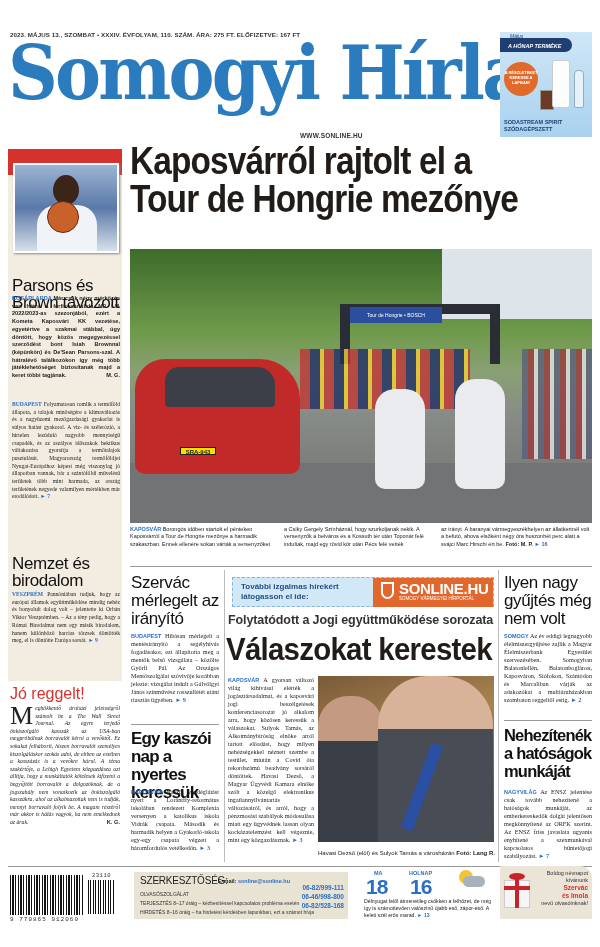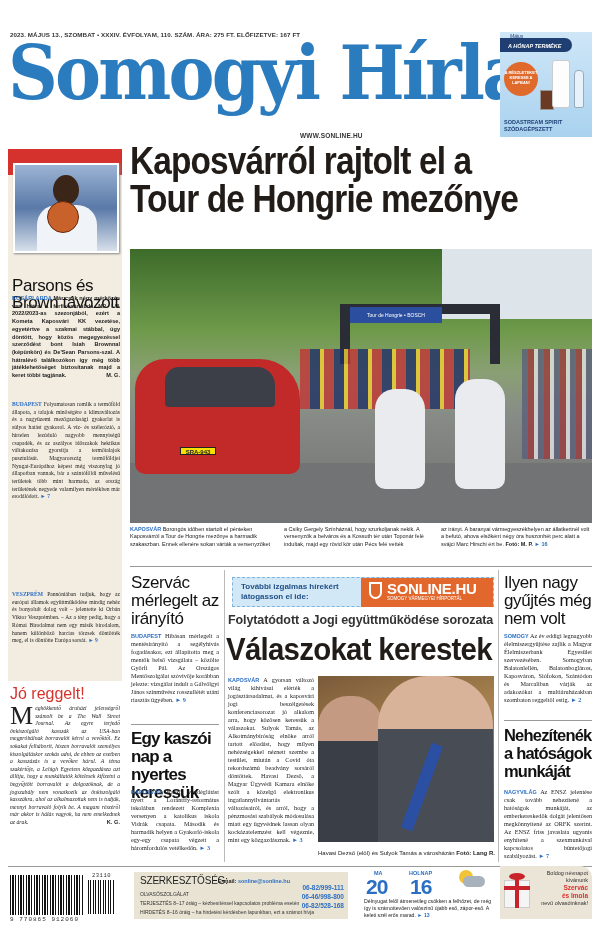--- a/index.html
+++ b/index.html
@@ -45,21 +45,21 @@
   .road { position: absolute; left: 0; bottom: 0; width: 100%; height: 60px; background: #727374; }
   .crowd { position: absolute; right: 0; top: 100px; width: 70px; height: 110px; background: repeating-linear-gradient(90deg,#5a5f7a 0 6px,#9b3a3a 6px 12px,#e2e2e2 12px 16px); opacity: 0.8; }
   .riders { position: absolute; left: 170px; top: 100px; width: 170px; height: 60px; background: repeating-linear-gradient(90deg,#c13535 0 10px,#1f2f66 10px 20px,#f1d030 20px 24px); opacity: 0.8; }
   .caption-col { position: absolute; top: 526px; width: 148px; font-size: 5.5px; line-height: 7.3px; color: #222; }
   .mid-h { position: absolute; font-size: 17px; line-height: 18px; color: #111; letter-spacing: -0.4px; }
   .mid-h.bold { font-weight: bold; letter-spacing: -0.8px; }
   .body-serif { position: absolute; font-family: "Liberation Serif", serif; font-size: 6.2px; line-height: 8px; color: #222; text-align: justify; }
 
   .promo { left: 232px; top: 577px; width: 262px; height: 30px; background: #d3e8f6; border: 1px dashed #7fb4dc; }
   .promo-text { position: absolute; left: 8px; top: 4px; width: 110px; font-size: 8px; font-weight: bold; color: #1f4f86; line-height: 10px; }
-  .promo-orange { position: absolute; right: 0; top: 0; width: 132px; height: 29px; background: #e2672d; color: #fff; }
+  .promo-orange { position: absolute; right: 0; top: 0; width: 120px; height: 29px; background: #e2672d; color: #fff; }
   .promo-shield { position: absolute; left: 8px; top: 4px; width: 13px; height: 17px; border: 2px solid #fff; border-radius: 0 0 7px 7px; }
   .promo-site { position: absolute; left: 26px; top: 2px; font-size: 15px; font-weight: bold; letter-spacing: -0.3px; }
   .promo-sub { position: absolute; left: 26px; top: 18px; font-size: 4.5px; line-height: 5px; }
   .overline { left: 228px; top: 613px; font-size: 12.5px; font-weight: bold; color: #333; white-space: nowrap; letter-spacing: -0.1px; }
   .center-h { left: 226px; top: 631px; font-size: 32px; font-weight: bold; color: #221c18; letter-spacing: -0.8px; white-space: nowrap; transform: scaleX(0.92); transform-origin: left top; }
   .center-photo { left: 318px; top: 676px; width: 176px; height: 166px; background: linear-gradient(160deg,#7a5a3a 0%,#a8834f 40%,#5c4530 100%); overflow: hidden; }
   .man1 { position: absolute; left: 0; top: 20px; width: 65px; height: 150px; border-radius: 30px 30px 0 0; background: linear-gradient(180deg,#c49a82 0 30%,#3a3e46 30% 100%); }
   .man2 { position: absolute; left: 60px; top: 0; width: 115px; height: 166px; border-radius: 50px 50px 0 0; background: linear-gradient(180deg,#d9b29a 0 32%,#484c55 32% 100%); }
   .tie { position: absolute; left: 98px; top: 66px; width: 12px; height: 90px; background: #2a4fa3; transform: rotate(20deg); }
   .photo-caption { left: 318px; top: 850px; font-size: 6px; color: #222; white-space: nowrap; }
@@ -124,20 +124,21 @@
     <span>Már csak négy mérkőzés van hátra a férfikosárlabda NB I./A 2022/2023-as szezonjából, ezért a Kometa Kaposvári KK vezetése, egyetértve a szakmai stábbal, úgy döntött, hogy közös megegyezéssel szerződést bont Isiah Brownnal (képünkön) és De'Sean Parsons-szal. A hátralévő találkozókon így még több játéklehetőséget biztosítanak majd a keret többi tagjának.</span>
     <span class="author">M. G.</span>
   </div>
 
   <div class="side-body serif" style="top:252px;">
     <span class="kicker">BUDAPEST</span>
     <span>Folyamatosan romlik a termőföld állapota, a talajok minőségére a klímaváltozás és a nagyüzemi mezőgazdasági gyakorlat is súlyos hatást gyakorol. A víz- és szélerózió, a hirtelen lezúduló nagyobb mennyiségű csapadék, és az aszályos időszakok hektikus váltakozása gyorsítja a termőtalajok pusztulását. Magyarország termőföldjei Nyugat-Európához képest még viszonylag jó állapotban vannak, bár a szántóföldi művelésű területek több mint harmada, az ország területének negyede valamilyen mértékben már erodálódott.</span>
     <span class="arrow-ref">► 7</span>
   </div>
 
+  <div class="side-h" style="top:406px;">Nemzet és birodalom</div>
   <div class="side-body serif" style="top:442px;">
     <span class="kicker">VESZPRÉM</span>
     <span>Pannóniában tudjuk, hogy az európai államok együttműködése mindig nehéz és bonyolult dolog volt – jelentette ki Orbán Viktor Veszprémben. – Az a tény pedig, hogy a Római Birodalmat nem egy másik birodalom, hanem különböző harcias törzsek döntötték meg, el is döntötte Európa sorsát.</span>
     <span class="arrow-ref">► 9</span>
   </div>
 
   <div style="position:absolute;left:0;top:532px;width:114px;height:181px;background:#fff;">
     <div style="position:absolute;left:2px;top:4px;font-size:16px;color:#d6322d;">Jó reggelt!</div>
     <div class="serif" style="position:absolute;left:2px;top:24px;width:110px;font-size:5.7px;line-height:7.6px;font-style:italic;text-align:justify;color:#222;">
       <span style="float:left;font-size:26px;line-height:22px;margin-right:2px;font-style:normal;">M</span>
@@ -250,21 +251,21 @@
   <div class="contact-line" style="top:37px;">HIRDETÉS 8–16 óráig – ha hirdetési kérdésben lapunkban, ezt a számot hívja</div>
 </div>
 <div class="abs" style="left:298px;top:884px;width:50px;">
   <div class="contact-phone" style="top:0;">06-82/999-111</div>
   <div class="contact-phone" style="top:9px;">06-46/998-800</div>
   <div class="contact-phone" style="top:18px;">06-82/528-168</div>
 </div>
 
 <div class="abs weather">
   <div class="w-label" style="left:10px;top:0;">MA</div>
-  <div class="w-temp" style="left:2px;top:6px;">20</div>
+  <div class="w-temp" style="left:2px;top:6px;">18</div>
   <div class="w-label" style="left:45px;top:0;">HOLNAP</div>
   <div class="w-temp" style="left:46px;top:6px;">16</div>
   <div class="w-icon-sun"></div>
   <div class="w-icon-cloud"></div>
   <div class="w-text">
     <span>Délnyugat felől átmenetileg csökken a felhőzet, de még így is számottevően valószínű újabb eső, zápor-eső. A keleti szél erős marad.</span>
     <span class="arrow-ref">► 13</span>
   </div>
 </div>
 

